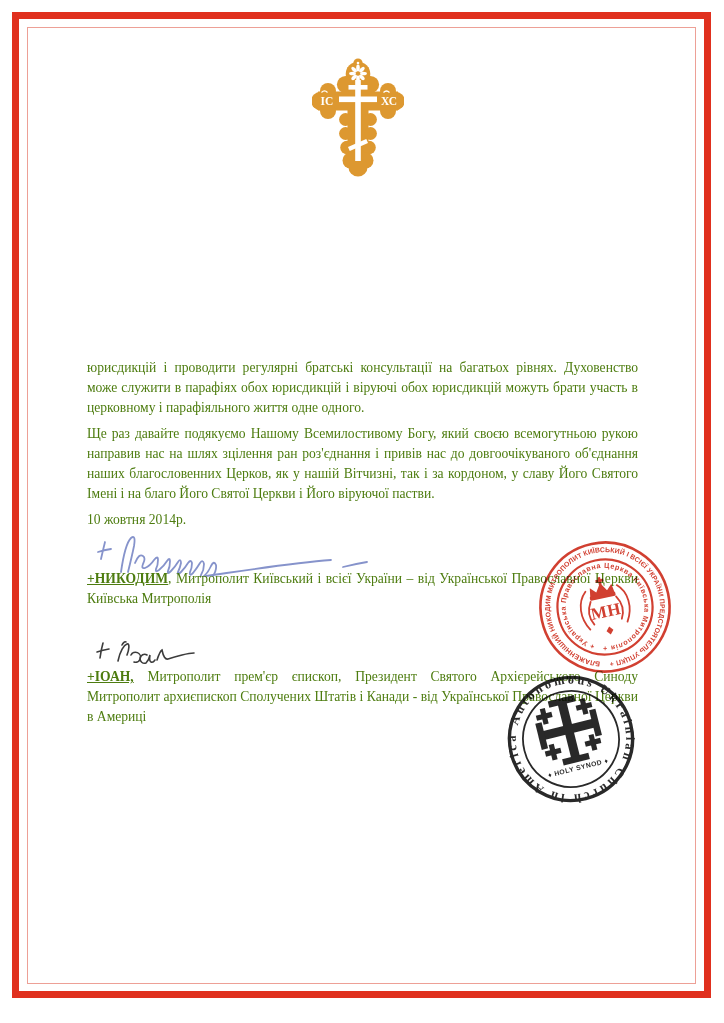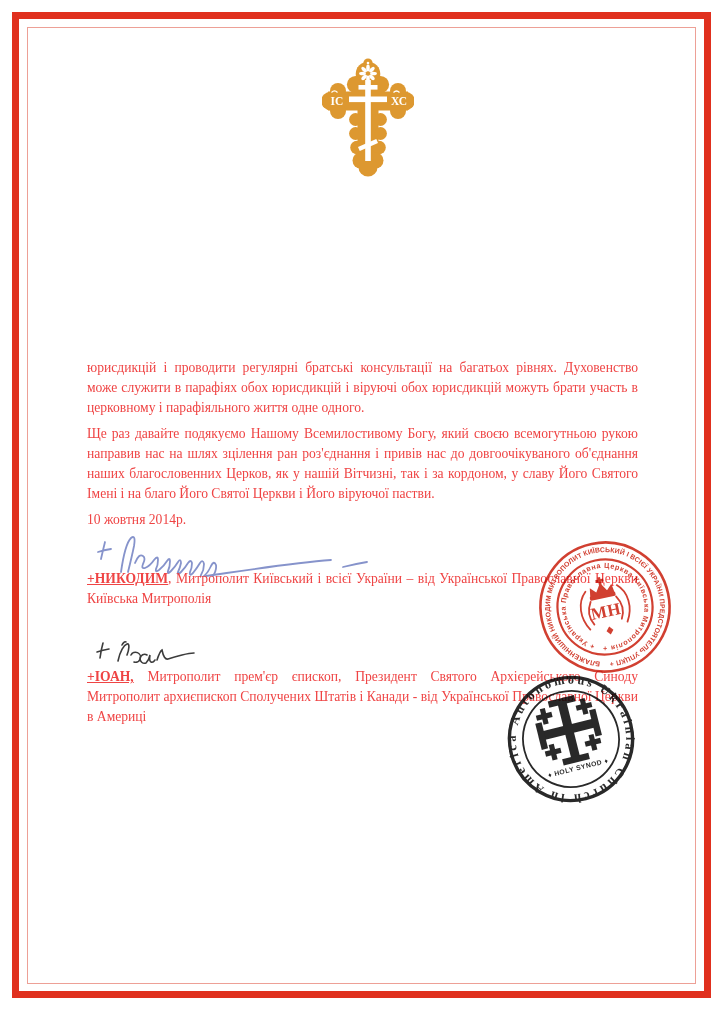--- a/index.html
+++ b/index.html
@@ -8,24 +8,24 @@
     font-family:"Liberation Serif", serif; overflow:hidden; margin:0 auto;
   }
   .frame-thick {
     position:absolute; left:12px; top:12px; width:699px; height:986px;
     box-sizing:border-box; border:7px solid #e0301e;
   }
   .frame-thin {
     position:absolute; left:27px; top:27px; width:669px; height:957px;
     box-sizing:border-box; border:1px solid #eda096;
   }
-  .cross-wrap { position:absolute; left:322px; top:58px; width:92px; height:120px; }
+  .cross-wrap { position:absolute; left:312px; top:58px; width:92px; height:120px; }
   .content {
     position:absolute; left:87px; top:358px; width:551px;
-    font-size:13.6px; line-height:20px; color:#ef4444; text-align:justify;
+    font-size:13.6px; line-height:20px; color:#4d7c0f; text-align:justify;
   }
   .content p { margin:0 0 6px 0; }
   .date-line { margin-top:3px !important; text-align:left; }
   .signatory b { font-weight:bold;text-decoration:underline; }
   .sig { display:block; }
   .sig1 { margin:-5px 0 -8px 4px; width:290px; height:46px; }
   .sig2 { margin:24px 0 -2px 4px; width:110px; height:36px; }
   .stamp { position:absolute; mix-blend-mode:multiply; }
   .stamp-red { left:537px; top:539px; width:136px; height:136px; transform:rotate(-12deg); opacity:.95; }
   .stamp-black { left:505px; top:673px; width:132px; height:132px; transform:rotate(-14deg); opacity:.92; }

